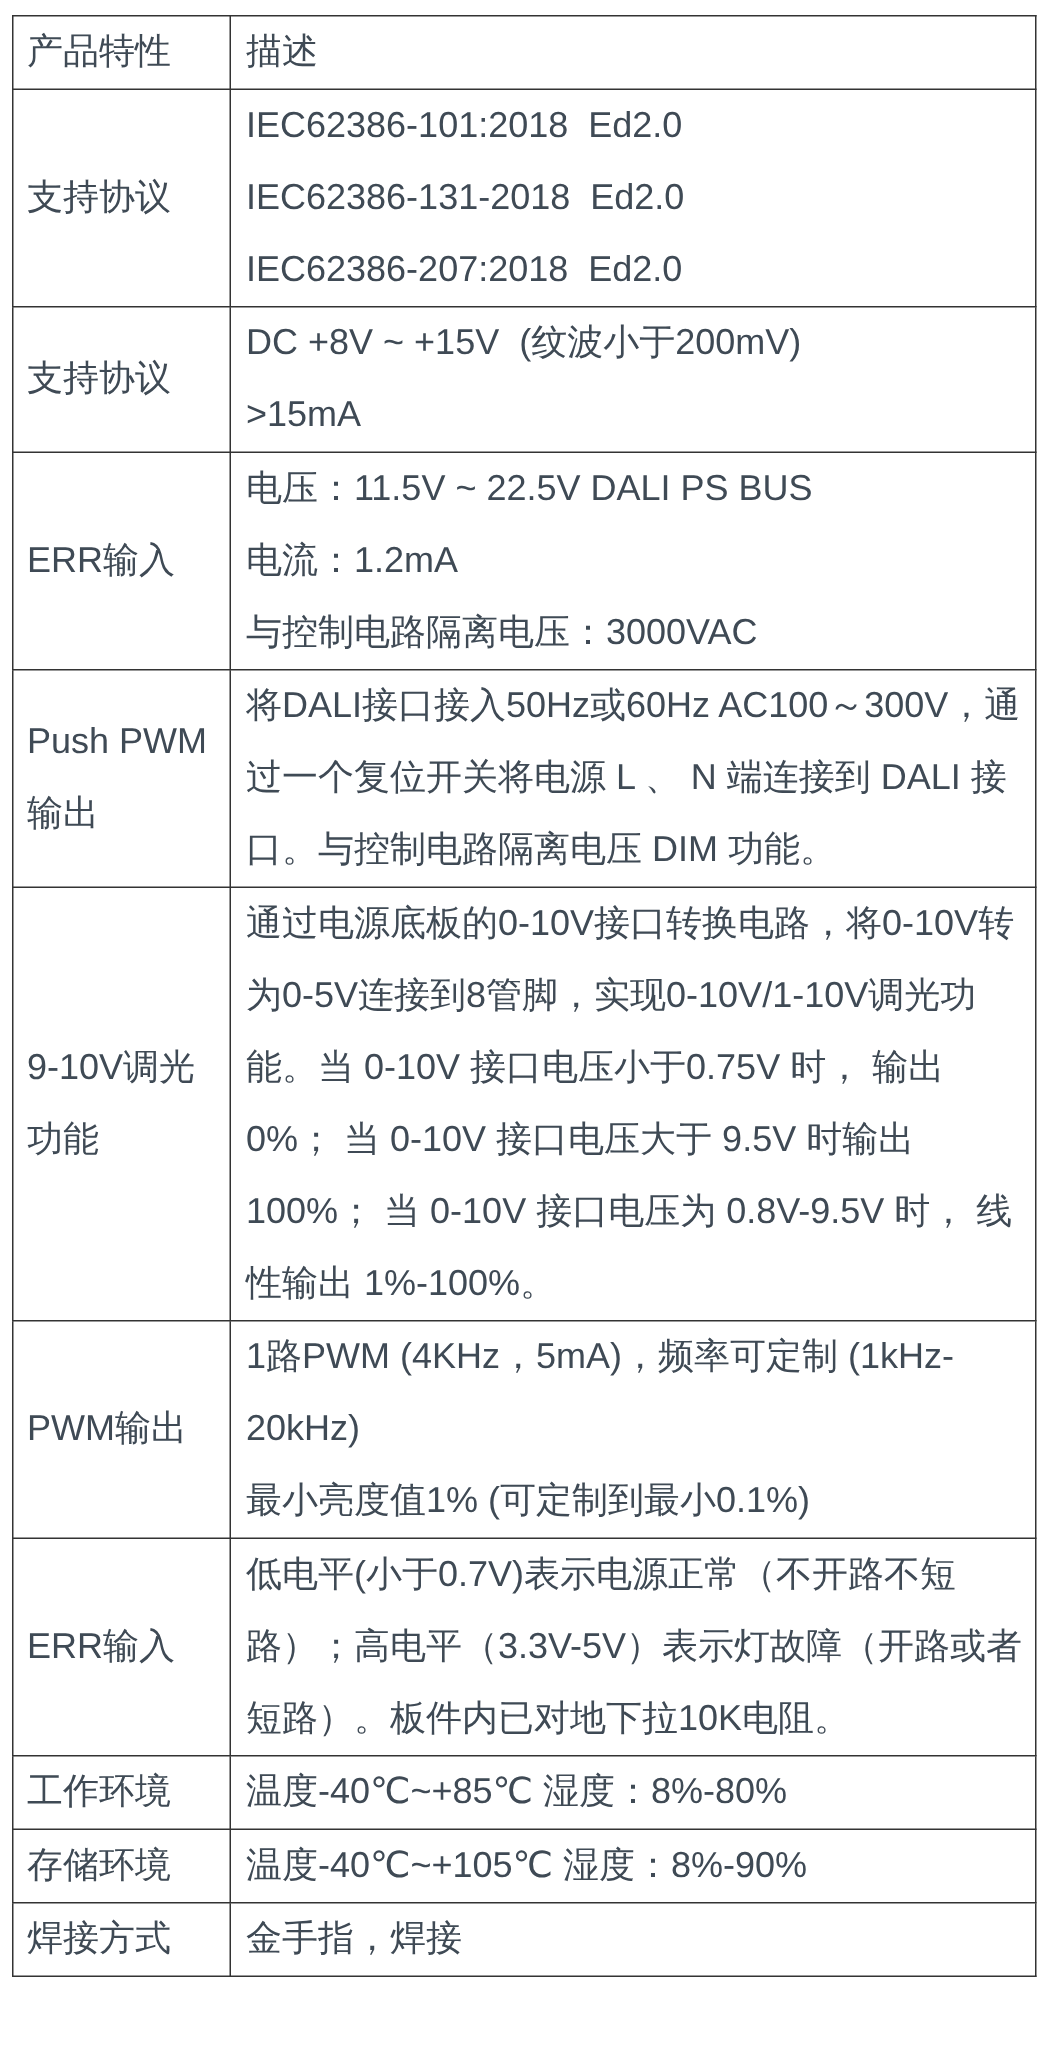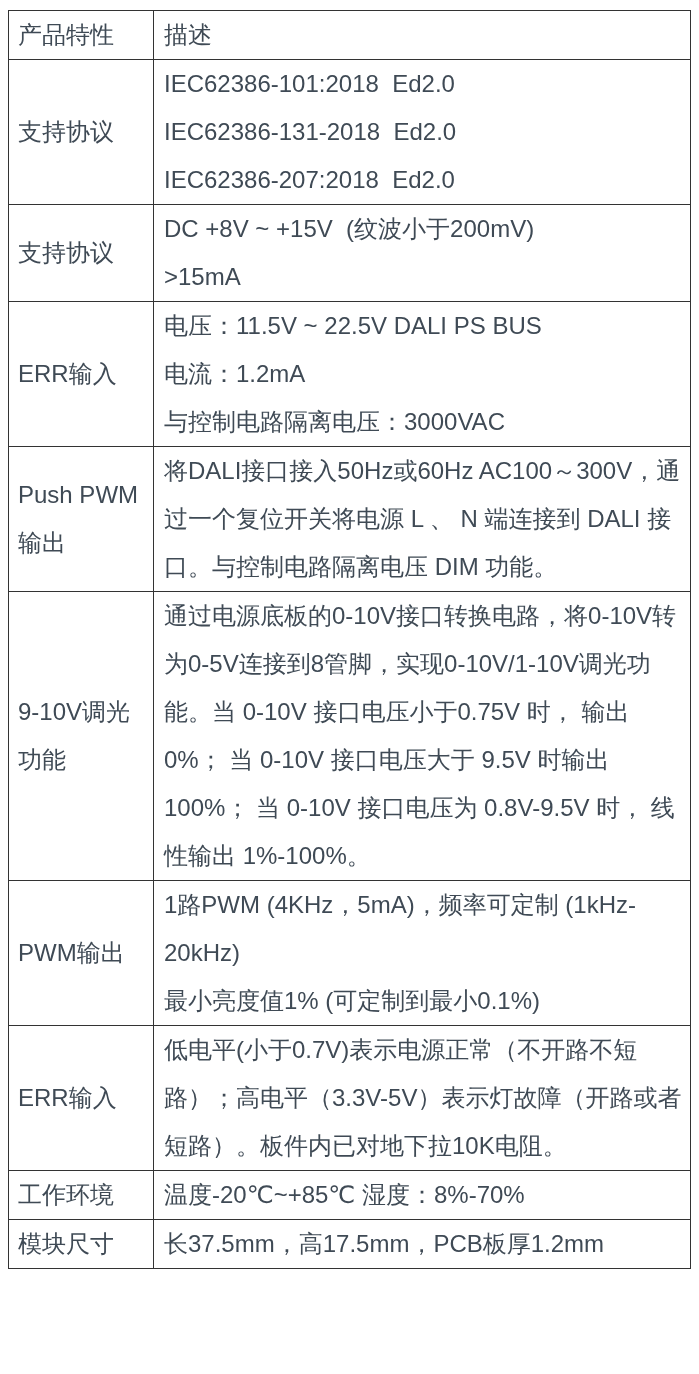--- a/index.html
+++ b/index.html
@@ -90,24 +90,28 @@
         </tr>
 
         <tr>
           <td class="feature-cell">ERR输入</td>
           <td class="desc-cell">低电平(小于0.7V)表示电源正常（不开路不短路）；高电平（3.3V-5V）表示灯故障（开路或者短路）。板件内已对地下拉10K电阻。</td>
         </tr>
 
 
         <tr>
           <td class="feature-cell">工作环境</td>
-          <td class="desc-cell">温度-20℃~+85℃ 湿度：8%-70%</td>
+          <td class="desc-cell">温度-40℃~+85℃ 湿度：8%-80%</td>
         </tr>
 
-
+        <tr>
+          <td class="feature-cell">存储环境</td>
+          <td class="desc-cell">温度-40℃~+105℃ 湿度：8%-90%</td>
+        </tr>
 
         <tr>
-          <td class="feature-cell">模块尺寸</td>
-          <td class="desc-cell">长37.5mm，高17.5mm，PCB板厚1.2mm</td>
+          <td class="feature-cell">焊接方式</td>
+          <td class="desc-cell">金手指，焊接</td>
         </tr>
+
       </tbody>
   </table>
 </div>
 
 </body></html>

